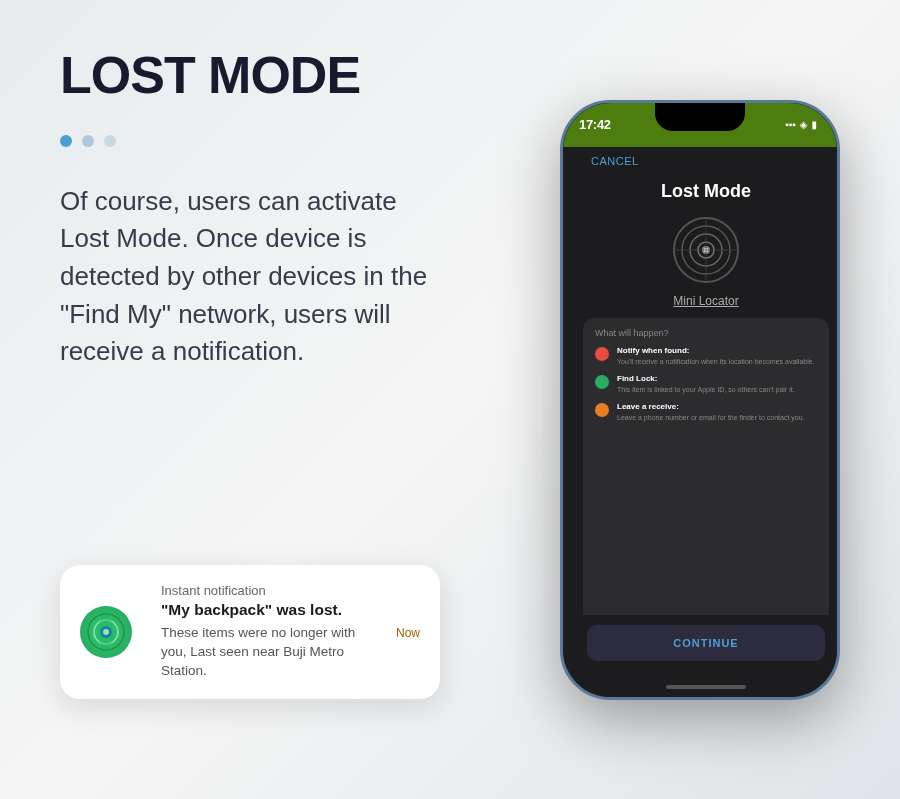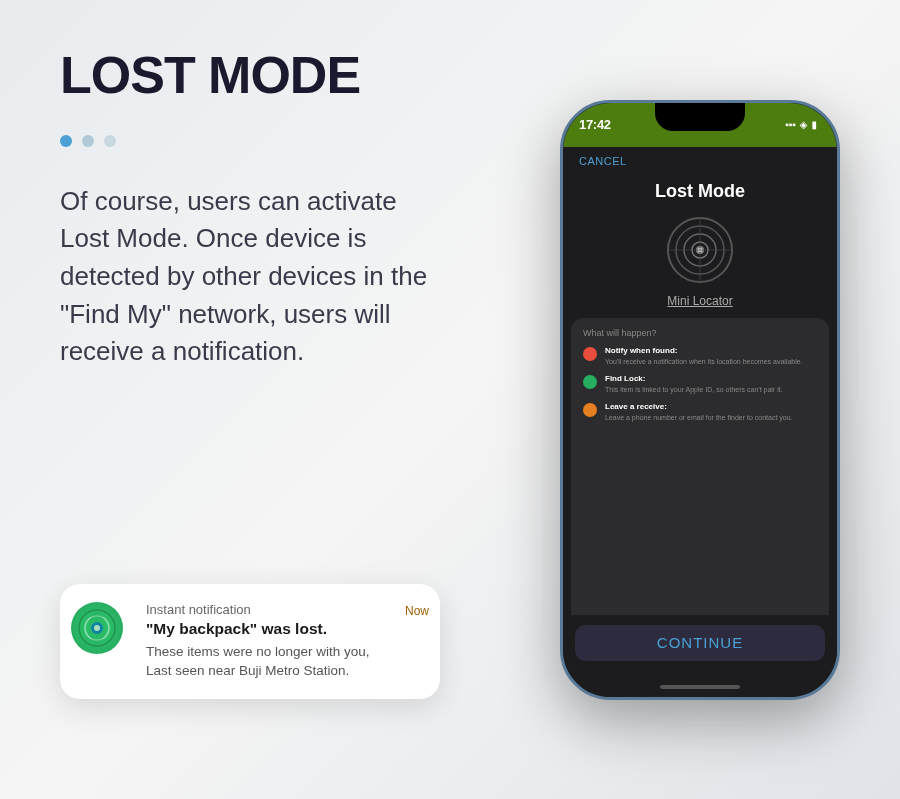--- a/index.html
+++ b/index.html
@@ -61,25 +61,25 @@
       color: #3a3a4a;
       line-height: 1.45;
       margin-bottom: 60px;
       max-width: 390px;
     }
 
     
     .notification-card {
       background: #ffffff;
       border-radius: 20px;
-      padding: 18px 11px;
+      padding: 18px 20px;
       box-shadow: 0 8px 30px rgba(0,0,0,0.12);
       display: flex;
-      align-items: flex-start;
-      gap: 23px;
+      align-items: center;
+      gap: 29px;
       max-width: 430px;
       position: relative;
       z-index: 10;
       margin-top: auto;
       margin-bottom: 60px;
     }
 
     .notification-icon-wrapper {
       width: 52px;
       height: 52px;
@@ -236,20 +236,21 @@
       z-index: 5;
     }
 
     
     .app-screen {
       flex: 1;
       background: #1c1c1e;
       display: flex;
       flex-direction: column;
       overflow: hidden;
+      padding-left: 12px;
     }
 
     .app-nav {
       padding: 8px 16px 6px;
       display: flex;
       align-items: center;
     }
 
     .cancel-btn {
       font-size: 11px;
@@ -357,22 +358,22 @@
       height: 36px;
       background: #2c2c3e;
       border-radius: 10px;
       display: flex;
       align-items: center;
       justify-content: center;
       cursor: pointer;
     }
 
     .continue-btn-text {
-      font-size: 15px;
-      font-weight: 400;
+      font-size: 11px;
+      font-weight: 700;
       color: #4a9fd4;
       letter-spacing: 1px;
     }
 
     .home-indicator {
       height: 20px;
       background: #1c1c1e;
       display: flex;
       align-items: center;
       justify-content: center;

